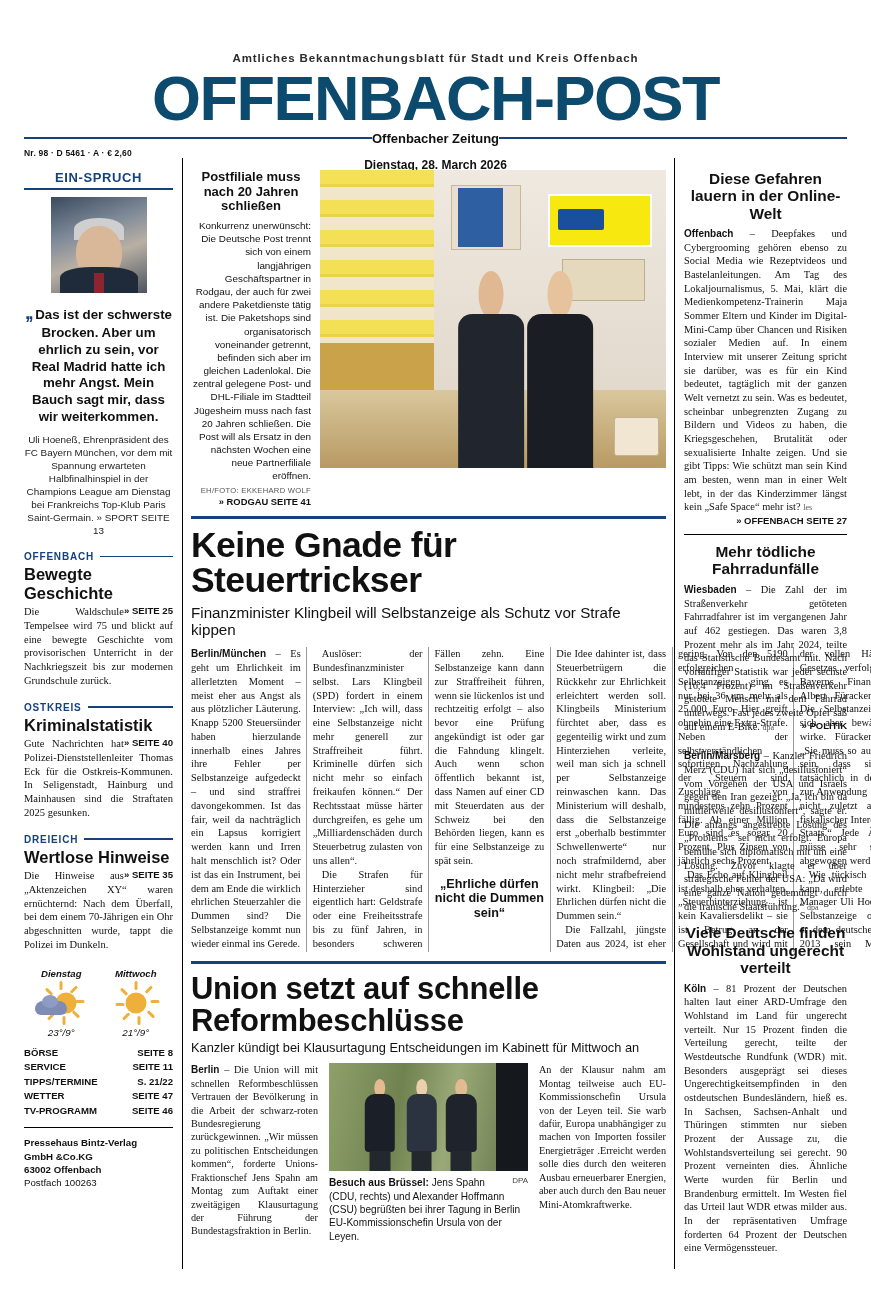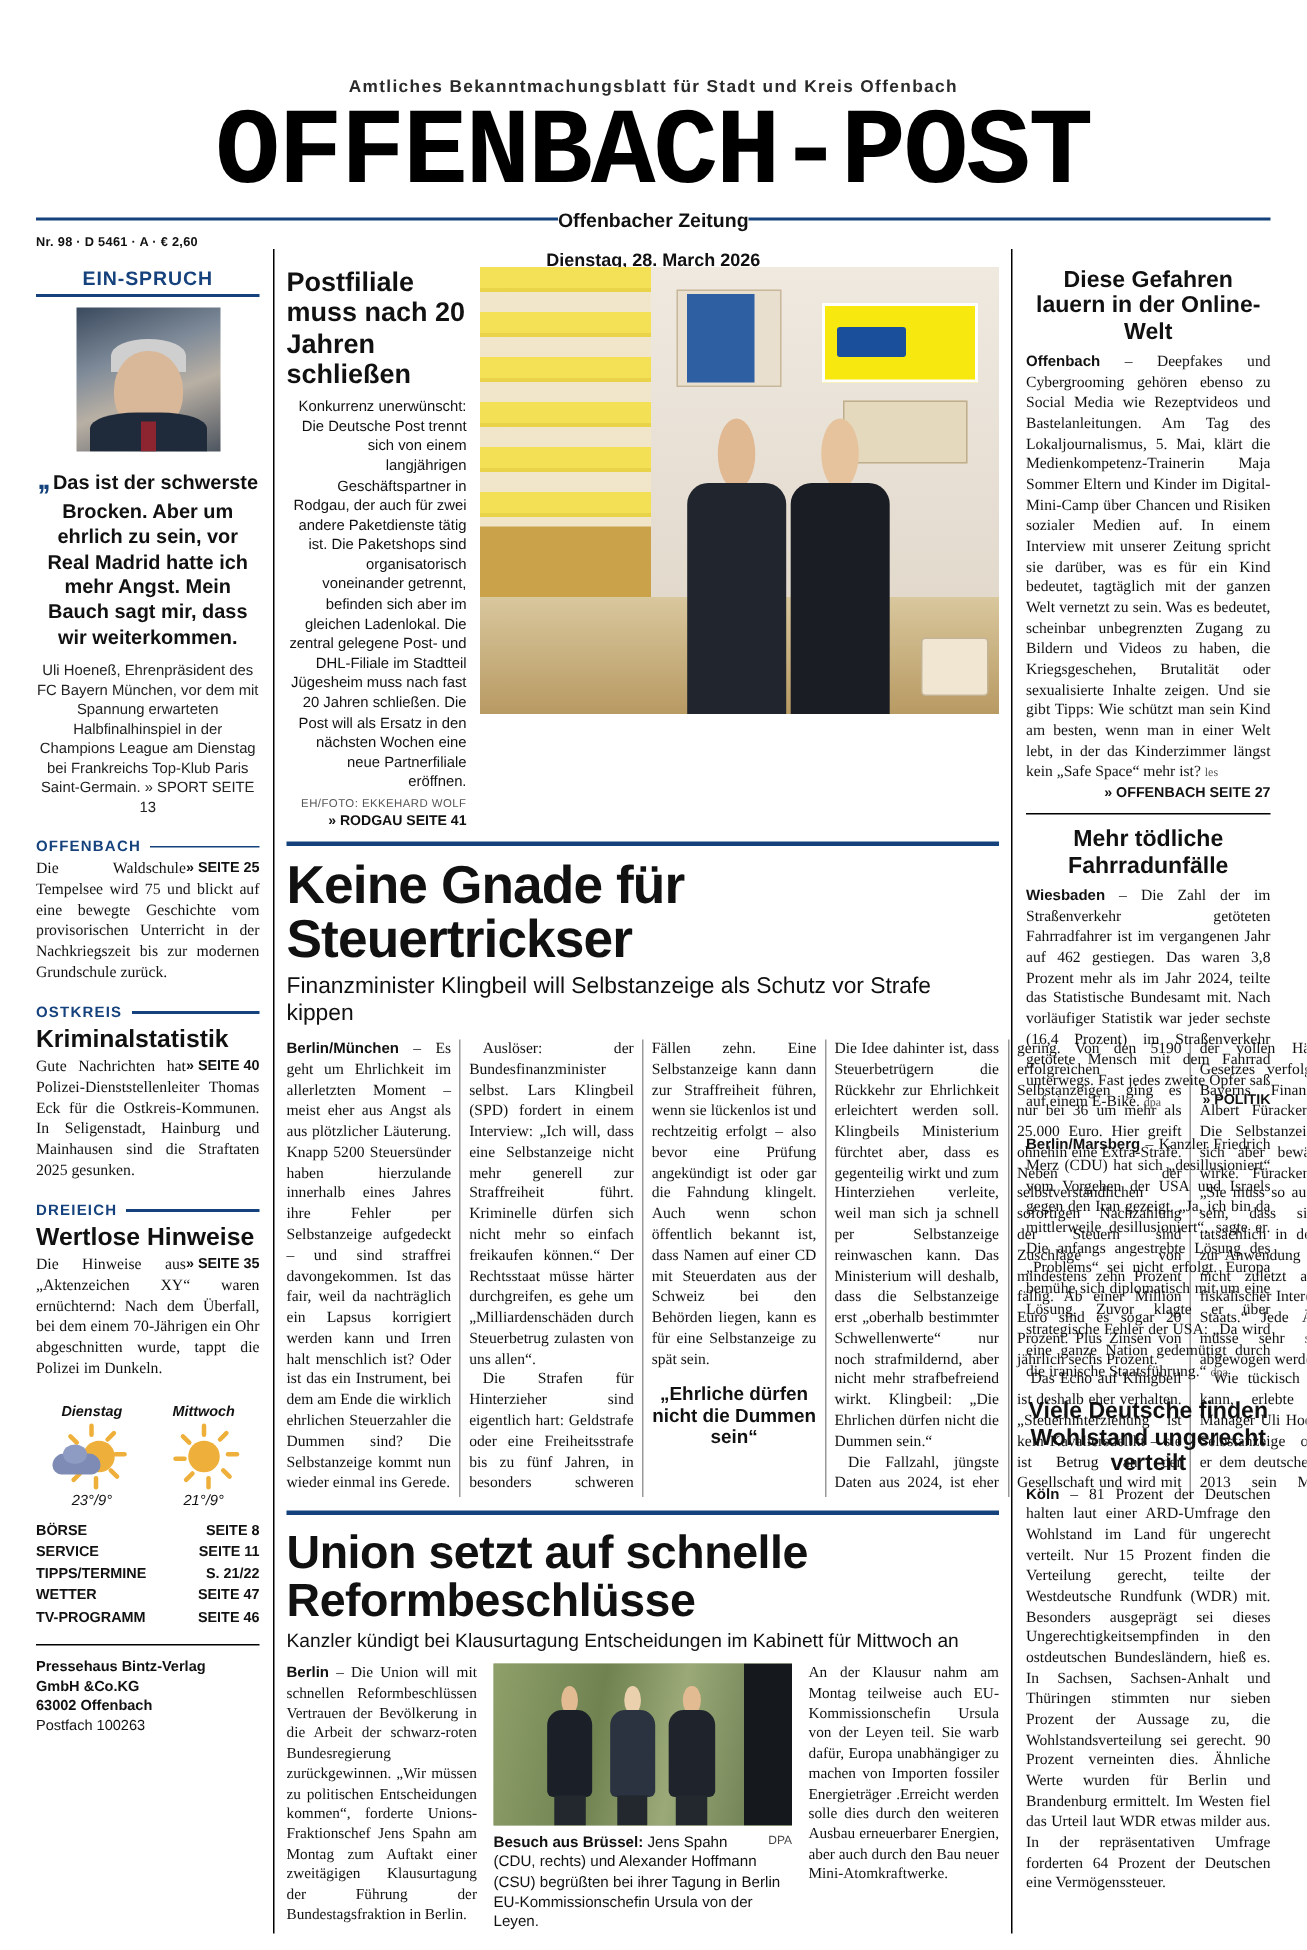--- a/index.html
+++ b/index.html
@@ -16,24 +16,24 @@
   .page { position:relative; width:871px; height:1300px; padding: 0; }
 
   
   .masthead { padding: 52px 24px 0 24px; }
   .strapline {
     text-align:center; font-size: 11.5px; letter-spacing: 0.9px;
     color:#2b2b2b; font-weight:600;
   }
   .logo {
     text-align:center;
-    font-family: Liberation Mono, monospace;
+    font-family: Liberation Sans, sans-serif;
     font-weight: 700;
-    color:#000000;
-    font-size: 72px;
+    color:#0c4a6e;
+    font-size: 63px;
     line-height: 0.9;
     letter-spacing: -1.5px;
     margin-top: 6px;
     transform: scaleX(1.0);
   }
   .mast-rule-row {
     display:flex; align-items:center; margin-top:4px;
   }
   .mast-rule { flex:1; height:2px; background:#15427d; }
   .mast-sub { font-size:13px; font-weight:700; color:#111; white-space:nowrap; }
@@ -124,21 +124,21 @@
   .index-list .row { display:flex; justify-content:space-between; }
 
   .hr-thin { height:1px; background:#000; margin:9px 0 8px 0; }
   .imprint { font-size:9.7px; line-height:1.37; }
   .imprint b { font-weight:700; }
   .imprint .light { font-weight:400; }
 
   
   .top-mid { display:flex; gap:9px; }
   .top-cap { width:120px; flex:0 0 120px; }
-  .cap-title { font-size:18px; font-weight:700; line-height:1.14; text-align:left; }
+  .cap-title { font-size:13px; font-weight:700; line-height:1.14; text-align:center; }
   .cap-body {
     font-size:9.9px; line-height:1.33; text-align:right; margin-top:5px;
   }
   .cap-credit { font-size:7.6px; color:#555; text-align:right; margin-top:3px; letter-spacing:0.3px; }
   .cap-ref { font-size:9.4px; font-weight:700; text-align:right; margin-top:1px; }
 
   .photo-main {
     flex:1 1 auto; height:298px; position:relative; overflow:hidden;
     background:#cfc6bb;
   }
@@ -273,20 +273,21 @@
         </div>
         <div class="quote-text"><span class="qmark">,,</span> <span>Das ist der schwerste Brocken. Aber um ehrlich zu sein, vor Real Madrid hatte ich mehr Angst. Mein Bauch sagt mir, dass wir weiterkommen.</span></div>
         <div class="quote-attrib">Uli Hoeneß, Ehrenpräsident des FC Bayern München, vor dem mit Spannung erwarteten Halbfinalhinspiel in der Champions League am Dienstag bei Frankreichs Top-Klub Paris Saint-Germain. » SPORT SEITE 13</div>
       </div>
 
       <div class="teaser">
         <div class="teaser-head-row">
           <span class="teaser-kicker">OFFENBACH</span>
           <span class="teaser-line"></span>
         </div>
+        <div class="teaser-title">Bewegte Geschichte</div>
         <div class="teaser-body"><span class="ref">» SEITE 25</span><span>Die Waldschule Tempelsee wird 75 und blickt auf eine bewegte Geschichte vom provisorischen Unterricht in der Nachkriegszeit bis zur modernen Grundschule zurück.</span></div>
       </div>
 
       <div class="teaser">
         <div class="teaser-head-row">
           <span class="teaser-kicker">OSTKREIS</span>
           <span class="teaser-line"></span>
         </div>
         <div class="teaser-title">Kriminalstatistik</div>
         <div class="teaser-body"><span class="ref">» SEITE 40</span><span>Gute Nachrichten hat Polizei-Dienststellenleiter Thomas Eck für die Ostkreis-Kommunen. In Seligenstadt, Hainburg und Mainhausen sind die Straftaten 2025 gesunken.</span></div>

